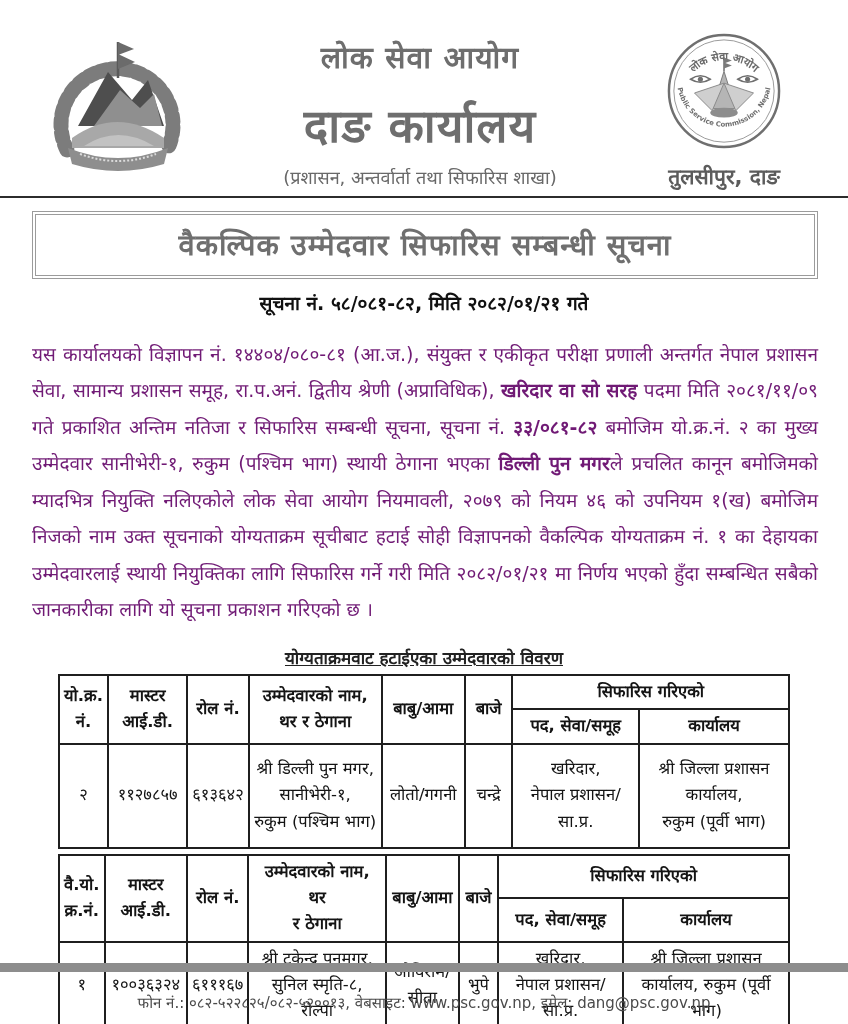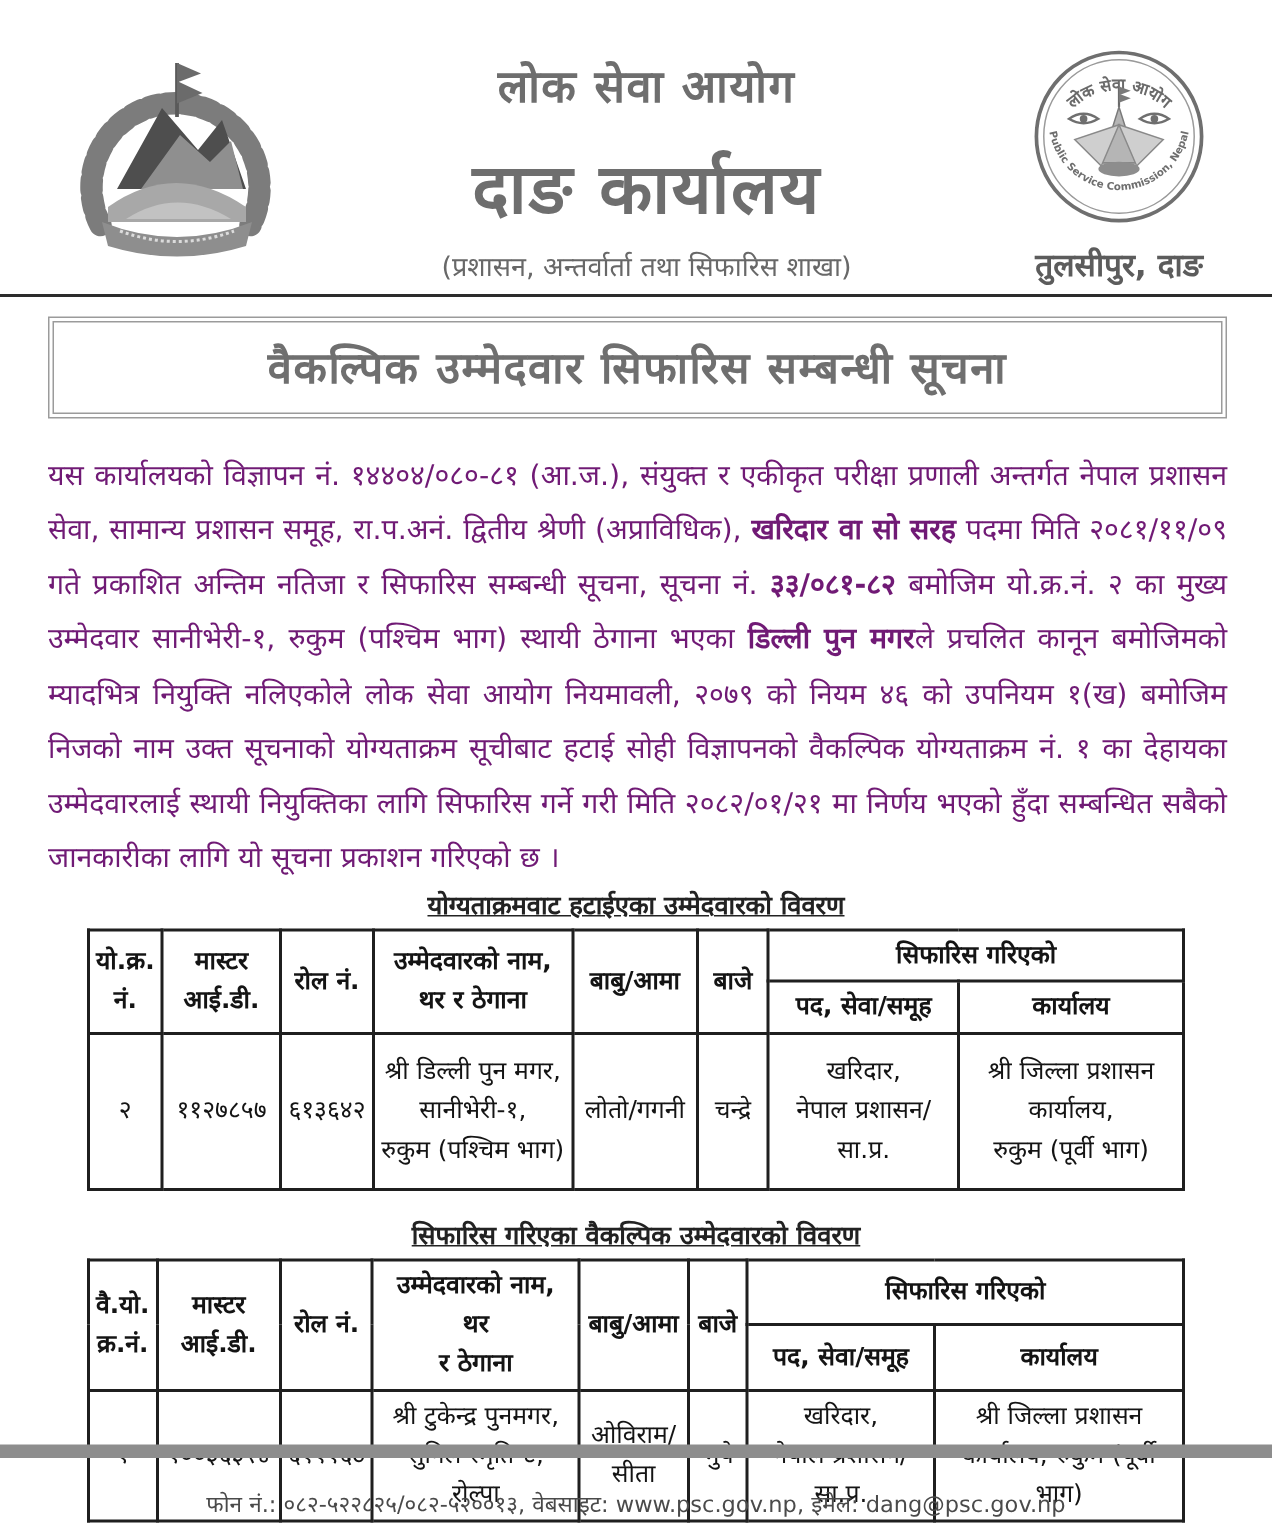--- a/index.html
+++ b/index.html
@@ -5,21 +5,21 @@
   * { box-sizing: border-box; margin: 0; padding: 0; }
   html,body { background:#e8e8e8; }
   .page {
     width: 848px; height: 1024px; margin: 0 auto;
     background: #ffffff;
     font-family: "DejaVu Sans", "Liberation Sans", sans-serif;
     color: #1b1b1b;
     position: relative; overflow: hidden;
   }
   
-  .header { display: flex; align-items: flex-start; padding: 28px 26px 0 42px; }
+  .header { display: flex; align-items: flex-start; padding: 28px 48px 0 42px; }
   .emblem-wrap { width: 150px; height: 158px; flex: 0 0 auto; }
   .header-center { flex: 1 1 auto; text-align: center; color: #6e6e6e; padding-top: 8px; }
   .org-name   { font-size: 30px; font-weight: bold; letter-spacing: 1px; }
   .office-name{ font-size: 46px; font-weight: bold; margin-top: 16px; letter-spacing: 1px; }
   .branch     { font-size: 18px; margin-top: 10px; color: #686868; }
   .header-right { width: 152px; flex: 0 0 auto; text-align: center; padding-top: 4px; }
   .location { font-size: 21px; font-weight: bold; color: #5c5c5c; margin-top: 4px; white-space: nowrap; }
   .header-divider { height: 2px; background: #2c2c2c; margin-top: 6px; }
 
   
@@ -38,21 +38,21 @@
     font-size: 19px; line-height: 1.92;
     text-align: justify; color: #701a75;
   }
   .seg-bold { font-weight: bold; }
 
   
   .tbl-caption {
     text-align: center; font-size: 17px; font-weight: bold;
     text-decoration: underline; color: #222;
   }
-  .cap1 { }
+  .cap1 { margin-top: 18px; }
   .cap2 { margin-top: 17px; }
   table { width: 732px; margin: 5px auto 0; border-collapse: collapse; font-size: 16.5px; color:#141414; }
   th, td {
     border: 2px solid #1f1f1f;
     text-align: center; vertical-align: middle;
     padding: 3px 4px; line-height: 1.6;
     white-space: pre-line;
   }
   th { font-weight: bold; }
   tr.data-row-tall { height: 104px; }
@@ -129,20 +129,21 @@
       </svg>
       <div class="location">तुलसीपुर, दाङ</div>
     </div>
   </div>
 
   <div class="header-divider"></div>
 
   <div class="title-box">
     <div class="t">वैकल्पिक उम्मेदवार सिफारिस सम्बन्धी सूचना</div>
   </div>
+  <div class="notice-number">सूचना नं. ५८/०८१-८२, मिति २०८२/०१/२१ गते</div>
 
   <div class="body-para">
     <span>यस कार्यालयको विज्ञापन नं. १४४०४/०८०-८१ (आ.ज.), संयुक्त र एकीकृत परीक्षा प्रणाली अन्तर्गत नेपाल प्रशासन सेवा, सामान्य प्रशासन समूह, रा.प.अनं. द्वितीय श्रेणी (अप्राविधिक), </span><span class="seg-bold">खरिदार वा सो सरह</span><span> पदमा मिति २०८१/११/०९ गते प्रकाशित अन्तिम नतिजा र सिफारिस सम्बन्धी सूचना, सूचना नं. </span><span class="seg-bold">३३/०८१-८२</span><span> बमोजिम यो.क्र.नं. २ का मुख्य उम्मेदवार सानीभेरी-१, रुकुम (पश्चिम भाग) स्थायी ठेगाना भएका </span><span class="seg-bold">डिल्ली पुन मगर</span><span>ले प्रचलित कानून बमोजिमको म्यादभित्र नियुक्ति नलिएकोले लोक सेवा आयोग नियमावली, २०७९ को नियम ४६ को उपनियम १(ख) बमोजिम निजको नाम उक्त सूचनाको योग्यताक्रम सूचीबाट हटाई सोही विज्ञापनको वैकल्पिक योग्यताक्रम नं. १ का देहायका उम्मेदवारलाई स्थायी नियुक्तिका लागि सिफारिस गर्ने गरी मिति २०८२/०१/२१ मा निर्णय भएको हुँदा सम्बन्धित सबैको जानकारीका लागि यो सूचना प्रकाशन गरिएको छ ।</span>
   </div>
 
   <div class="tbl-caption cap1">योग्यताक्रमवाट हटाईएका उम्मेदवारको विवरण</div>
   <table>
     <colgroup>
       <col style="width:5.8%">
         <col style="width:10.9%">
@@ -183,21 +184,20 @@
         <td>चन्द्रे</td>
         <td>खरिदार,
 नेपाल प्रशासन/सा.प्र.</td>
         <td>श्री जिल्ला प्रशासन
 कार्यालय,
 रुकुम (पूर्वी भाग)</td>
       </tr>
     </tbody>
   </table>
 
-  <div class="tbl-caption cap2">सिफारिस गरिएका वैकल्पिक उम्मेदवारको विवरण</div>
   <table>
     <colgroup>
       <col style="width:6%">
         <col style="width:11.3%">
         <col style="width:8%">
         <col style="width:19%">
       <col style="width:10%">
         <col style="width:5.4%">
         <col style="width:17.3%">
         <col style="width:23%">

